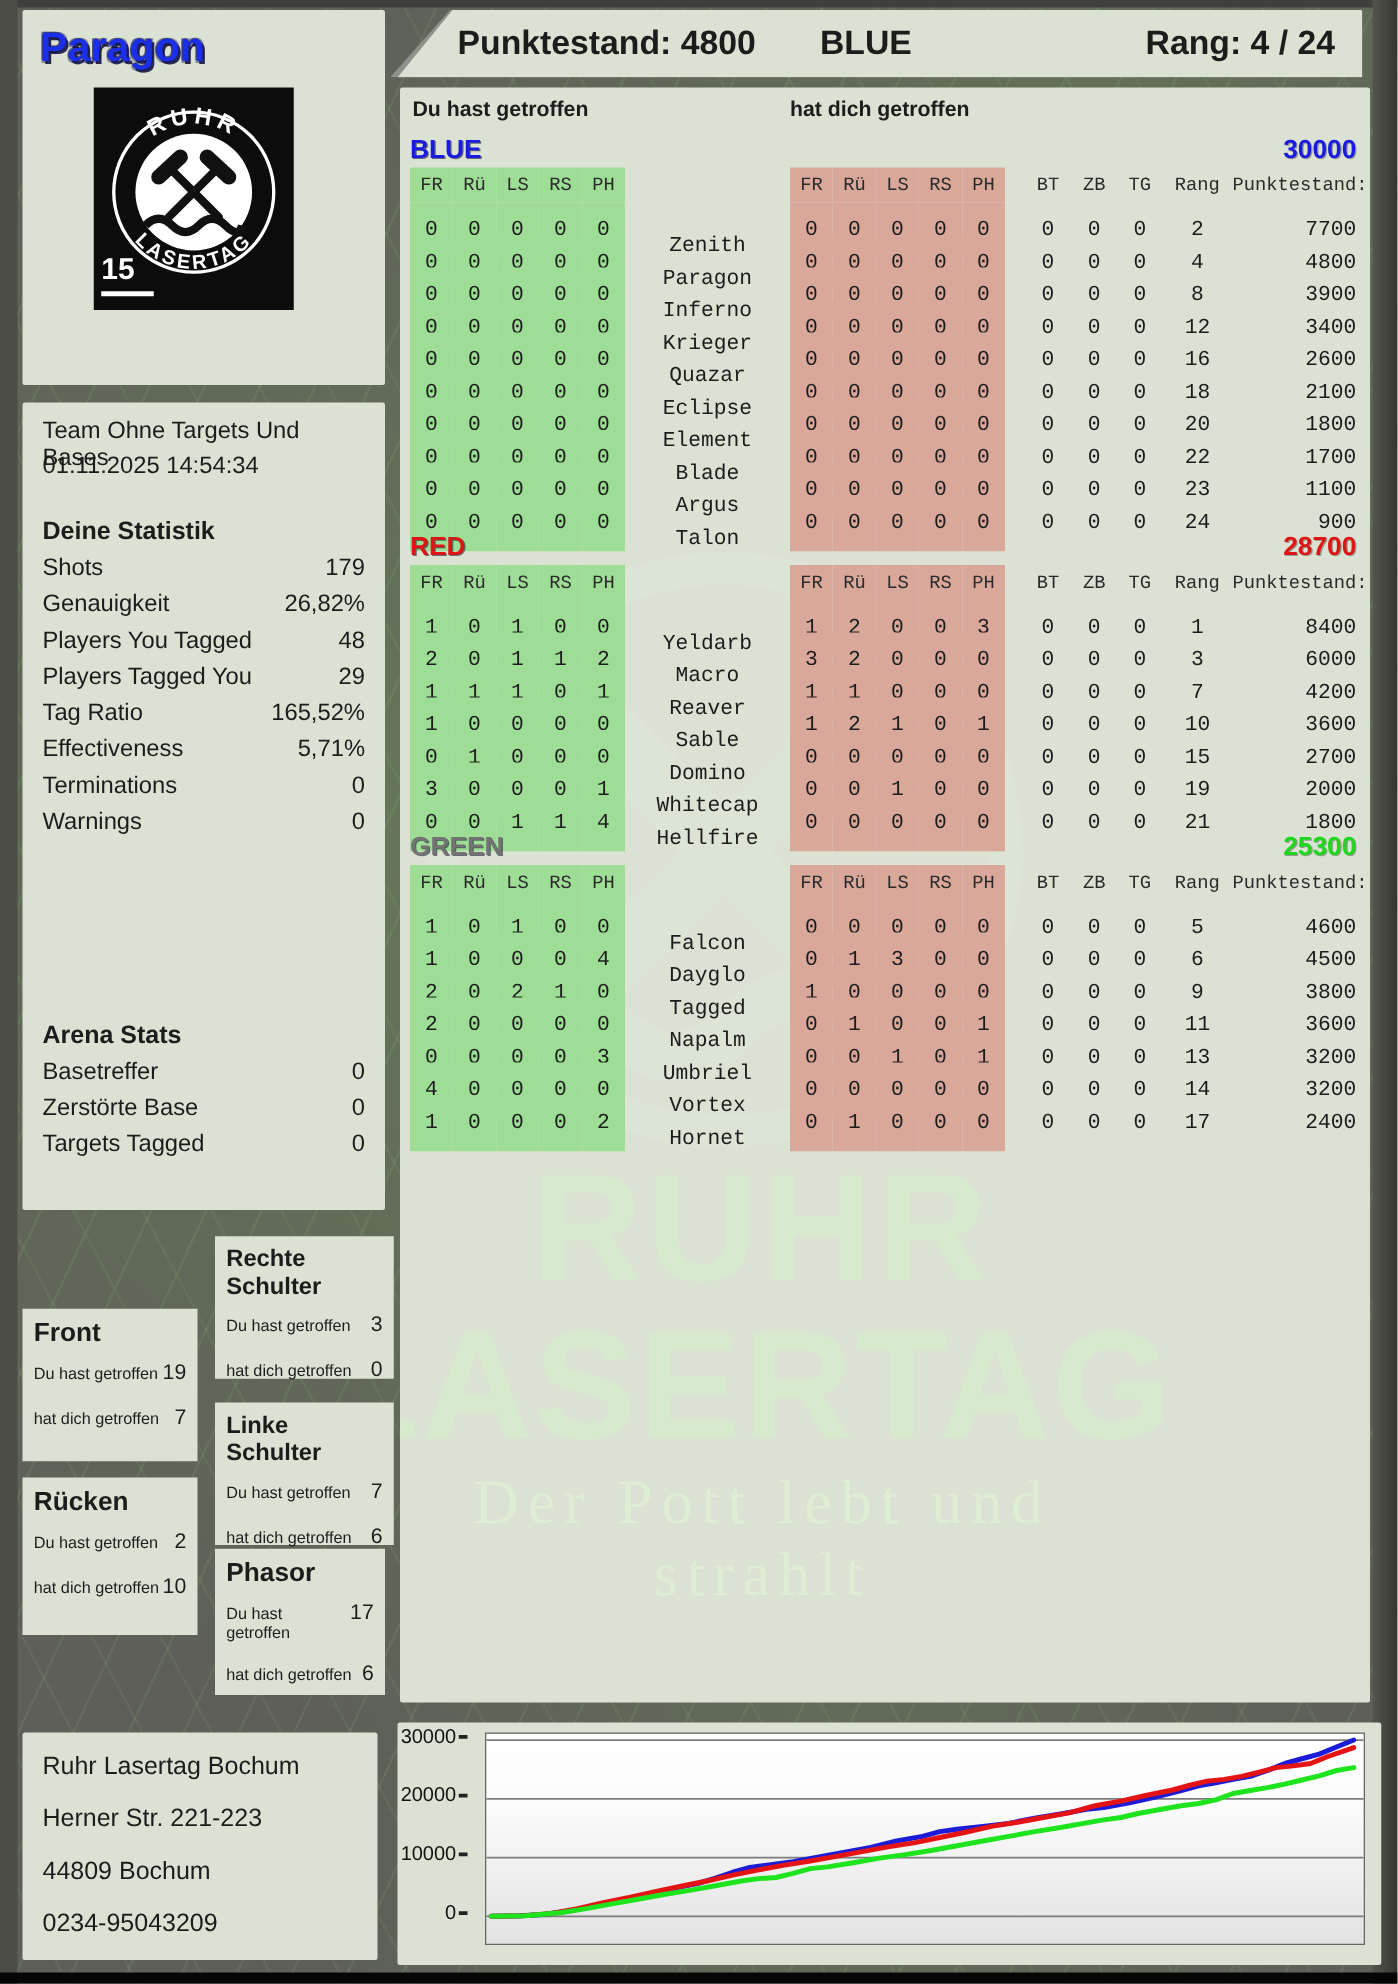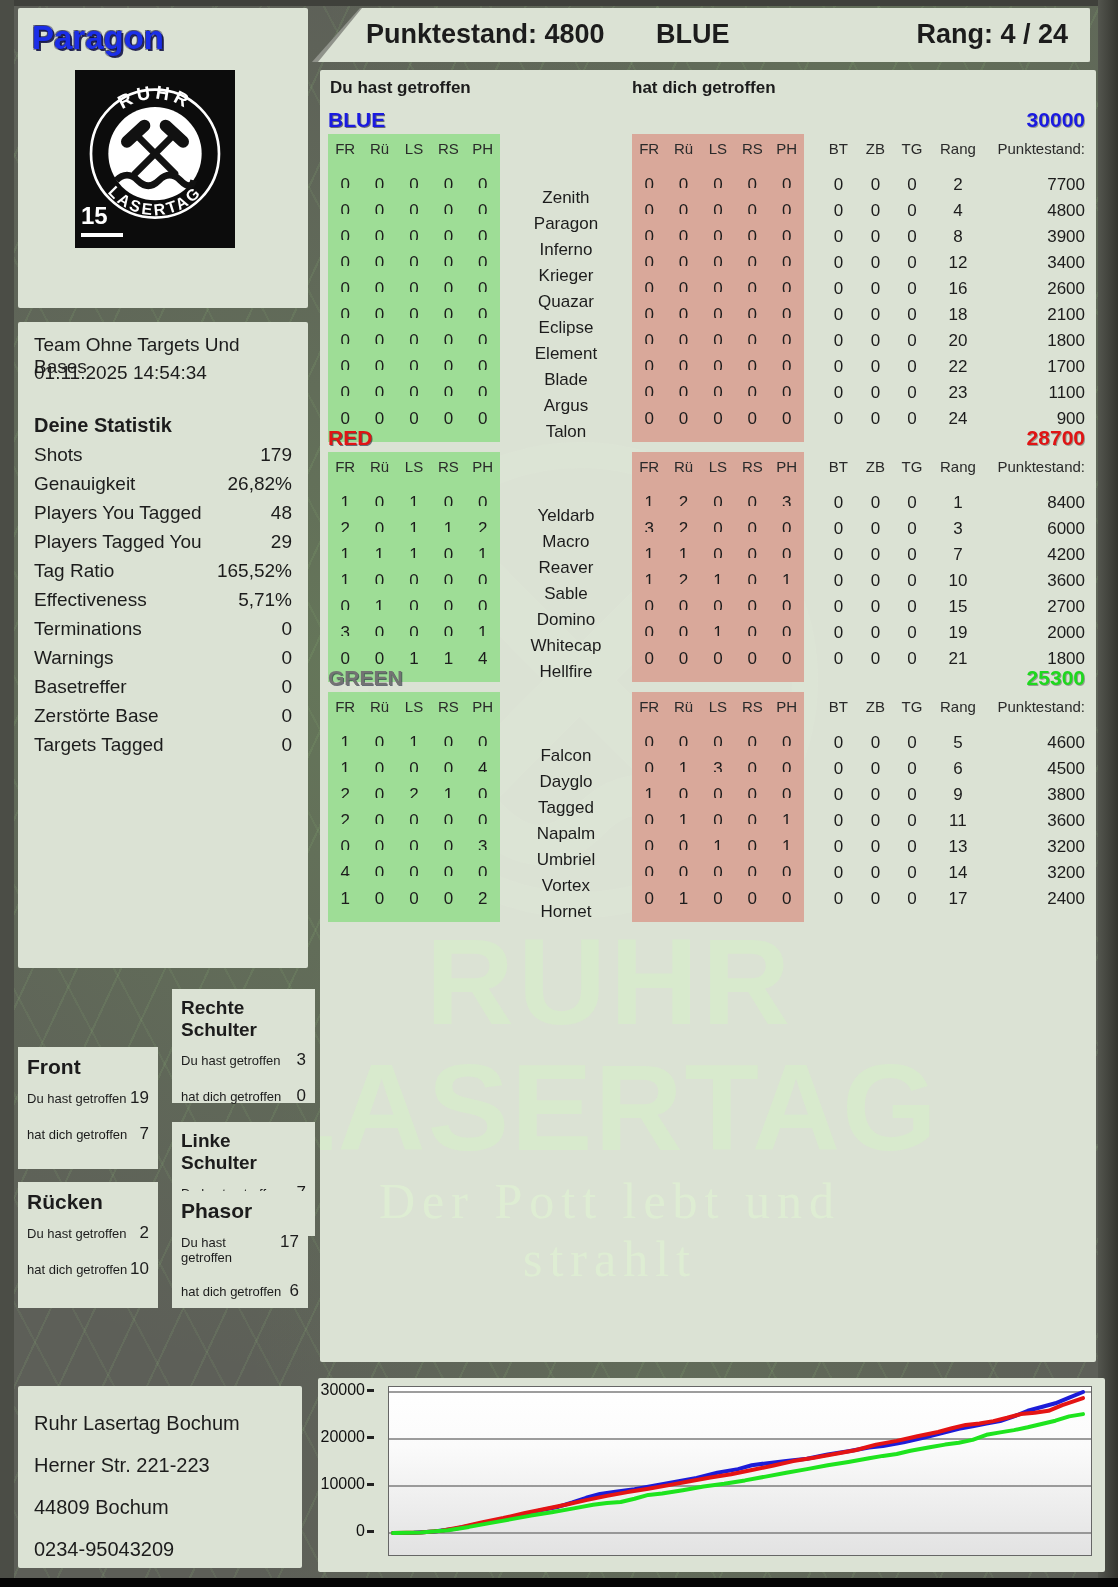--- a/index.html
+++ b/index.html
@@ -52,21 +52,21 @@
   .du-dich-row{position:relative;padding-top:8px;height:26px;font-size:17px;font-weight:bold;}
   .du-lbl{position:absolute;left:10px;}
   .dich-lbl{position:absolute;left:312px;}
 
   .team-section{margin-top:2px;position:relative;}
   .team-row{display:flex;justify-content:space-between;align-items:center;height:28px;
       padding:0 11px 0 8px;font-weight:bold;font-size:21px;}
   .team-row .tname{text-shadow:1px 1px 0 rgba(10,10,40,0.55);}
   .trow{display:grid;
       grid-template-columns:34.4px 34.4px 34.4px 34.4px 34.4px 132px 34.4px 34.4px 34.4px 34.4px 34.4px 16px 37px 37px 36px 56px 1fr;
-      align-items:center;height:26px;padding:0 8px;font-size:17px;}
+      align-items:center;height:26px;padding:0 8px;font-size:17px;font-family:Liberation Mono, monospace;}
   .trow.head{height:28px;font-size:15px;color:#2a2a2a;}
   .trow span{text-align:center;}
   .trow .name{margin-top:26px;}
   .trow .punkt{text-align:right;padding-right:3px;}
   .g{background:#9edd96;height:100%;display:flex;align-items:center;justify-content:center;}
   .r{background:#d9a89a;height:100%;display:flex;align-items:center;justify-content:center;}
 
   
   .info-panel{left:18px;top:322px;width:290px;height:646px;padding:6px 16px;box-sizing:border-box;}
   .game-row{display:flex;justify-content:space-between;font-size:20px;font-weight:bold;height:30px;align-items:center;}
@@ -81,24 +81,24 @@
   .mini{position:absolute;background:#dbe2d4;box-sizing:border-box;padding:4px 9px;}
   .mini .mtitle{text-align:left;font-size:21px;font-weight:bold;margin-top:4px;}
   .mini .mrow{display:flex;justify-content:space-between;align-items:baseline;margin-top:9px;}
   .mini .mrow.second{margin-top:16px;}
   .mini .mlbl{font-size:13px;}
   .mini .mval{font-size:17px;}
   .mini-front{left:18px;top:1047px;width:140px;height:122px;}
   .mini-ruecken{left:18px;top:1182px;width:140px;height:126px;}
   .mini-rechte{left:172px;top:989px;width:143px;height:114px;}
   .mini-linke{left:172px;top:1122px;width:143px;height:114px;}
-  .mini-phasor{left:172px;top:1191px;width:136px;height:117px;}
+  .mini-phasor{left:172px;top:1239px;width:136px;height:117px;}
 
   
-  .address-panel{left:18px;top:1386px;width:284px;height:182px;padding:16px 16px;box-sizing:border-box;}
+  .address-panel{left:18px;top:1386px;width:284px;height:182px;padding:6px 16px;box-sizing:border-box;}
   .addr-line{height:42px;display:flex;align-items:center;font-size:20px;}
 
   
   .chart-panel{left:318px;top:1378px;width:787px;height:194px;}
   .ylabels{position:absolute;left:0;top:0;width:66px;height:194px;}
   .ylab{position:absolute;right:10px;font-size:16px;color:#111;white-space:nowrap;}
   .ylab .tick{display:inline-block;width:7px;height:3px;background:#222;vertical-align:middle;margin-left:2px;}
   .plot{position:absolute;left:70px;top:8px;width:702px;height:168px;border:1px solid #666;
       background:linear-gradient(to bottom,#ffffff 0%,#fbfbfb 35%,#e2e2e2 100%);}
   .plot svg{position:absolute;left:0;top:0;}
@@ -735,20 +735,21 @@
         </div>
         <div class="srow">
           <span class="lbl">Terminations</span>
           <span class="val">0</span>
         </div>
         <div class="srow">
           <span class="lbl">Warnings</span>
           <span class="val">0</span>
         </div>
       </div>
+    <div class="sec-title arena-title">Arena Stats</div>
     <div id="arena-rows">
         <div class="srow">
           <span class="lbl">Basetreffer</span>
           <span class="val">0</span>
         </div>
         <div class="srow">
           <span class="lbl">Zerstörte Base</span>
           <span class="val">0</span>
         </div>
         <div class="srow">

